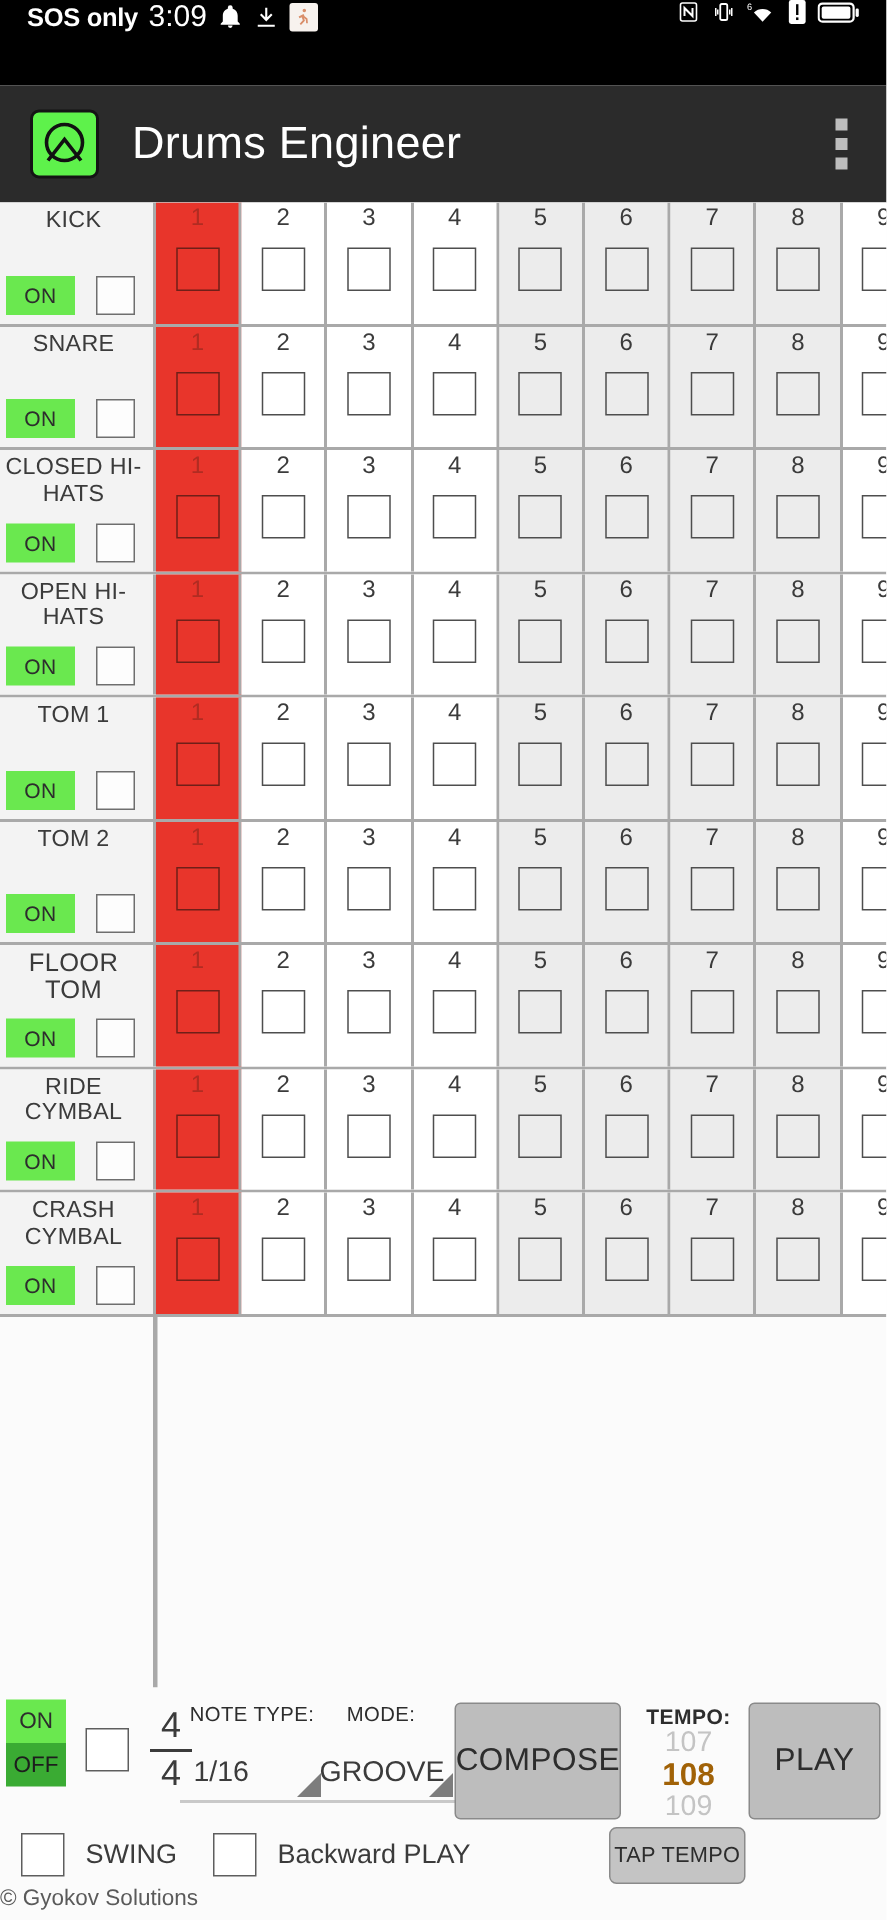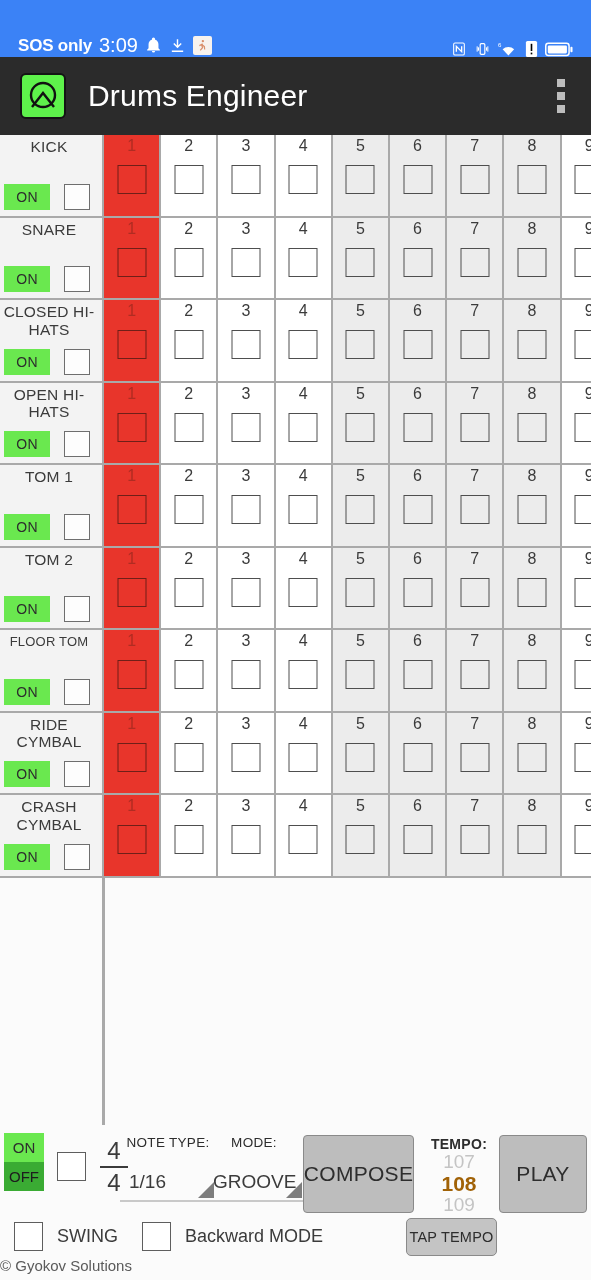--- a/index.html
+++ b/index.html
@@ -7,22 +7,22 @@
     width: 591px; height: 1280px;
     background: #ffffff;
     font-family: "Liberation Sans", sans-serif;
     overflow: hidden;
   }
   #app { position: relative; width: 591px; height: 1280px; background:#fbfbfb; }
 
   
   .statusbar {
     position:absolute; left:0; top:0; width:591px; height:57px;
-    background:#3b82f6; color:#fff;
-    display:flex; align-items:flex-end; justify-content:space-between;
+    background:#000000; color:#fff;
+    display:flex; align-items:flex-start; justify-content:space-between;
     padding:0 18px;
   }
   .sb-left { display:flex; align-items:center; gap:7px; }
   .sb-sos { font-size:17px; font-weight:600; letter-spacing:-0.2px; }
   .sb-time { font-size:20px; font-weight:400; letter-spacing:0px; }
   .sb-right { display:flex; align-items:center; gap:7px; }
   .sb-ico { display:inline-flex; align-items:center; justify-content:center; }
   .runner-badge {
     width:19px;height:19px;background:#f7f2ee;border-radius:2px;
     display:inline-flex;align-items:center;justify-content:center;
@@ -517,21 +517,21 @@
             <div class="stepbox"></div>
           </div>
           <div class="stepcell">
             <div class="stepnum">9</div>
             <div class="stepbox"></div>
           </div>
         </div>
       </div>
       <div class="drow">
         <div class="namecell">
-          <div class="dname" style="font-size: 13px;">FLOOR TOM</div>
+          <div class="dname" style="font-size: 17px;">FLOOR TOM</div>
           <div class="ctrlrow">
             <div class="onbtn">ON</div>
             <div class="solobox"></div>
           </div>
         </div>
         <div class="steps">
           <div class="stepcell active">
             <div class="stepnum">1</div>
             <div class="stepbox"></div>
           </div>
@@ -706,18 +706,18 @@
       <div class="tcur">108</div>
       <div class="tnext">109</div>
     </div>
 
     <div class="taptempo">TAP TEMPO</div>
 
     <div class="swingrow">
       <div class="cb"></div>
       <div class="lbl">SWING</div>
       <div class="cb"></div>
-      <div class="lbl2">Backward MODE</div>
+      <div class="lbl2">Backward PLAY</div>
     </div>
 
     <div class="copyright">© Gyokov Solutions</div>
   </div>
 </div>
 
 </body></html>

